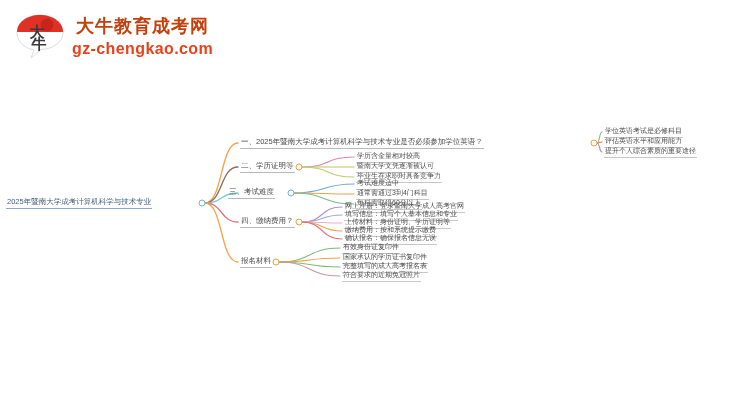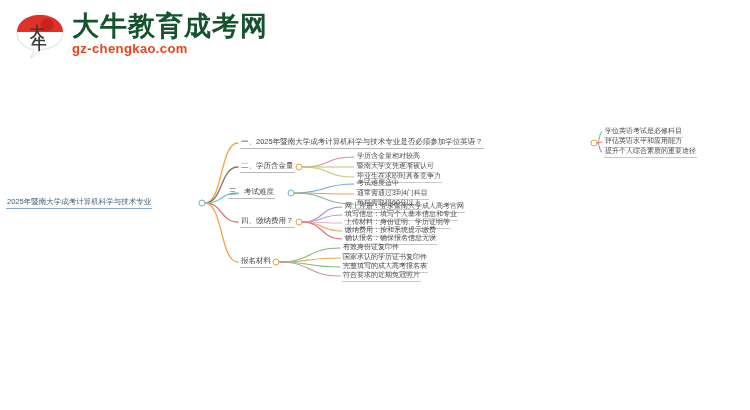--- a/index.html
+++ b/index.html
@@ -29,30 +29,30 @@
     top: 2px;
     width: 52px;
     height: 52px;
   }
   #logo-text-wrap {
     position: absolute;
     left: 58px;
     top: 6px;
   }
   #logo-title {
-    font-size: 27px;
+    font-size: 18px;
     font-weight: bold;
-    color: #14532d;
+    color: #c2410c;
     letter-spacing: 1px;
     line-height: 24px;
     white-space: nowrap;
     text-align: center;
   }
   #logo-sub {
-    font-size: 13px;
+    font-size: 16px;
     font-weight: bold;
     color: #e8421c;
     letter-spacing: 0.4px;
     line-height: 17px;
     margin-top: 2px;
     white-space: nowrap;
   }
 
   
   #mindmap {
@@ -152,21 +152,21 @@
       <path d="M279,262 C312.55,262 306.45,267 340,267" fill="none" stroke="#7fba7a" stroke-width="1.1" stroke-linecap="round"></path>
       <path d="M279,262 C312.55,262 306.45,276 340,276" fill="none" stroke="#c49a9a" stroke-width="1.1" stroke-linecap="round"></path>
     </svg>
 <div class="node root" style="left: 6px; top: 203px; text-align: center;">2025年暨南大学成考计算机科学与技术专业</div>
     <div class="knob root-knob" style="left: 202px; top: 203px;"></div>
     <div class="node level1" style="left: 240px; top: 143px; text-align: right;">一、2025年暨南大学成考计算机科学与技术专业是否必须参加学位英语？</div>
     <div class="knob " style="left: 594px; top: 143px;"></div>
     <div class="node level2" style="left: 604px; top: 132px;">学位英语考试是必修科目</div>
     <div class="node level2" style="left: 604px; top: 142px;">评估英语水平和应用能力</div>
     <div class="node level2" style="left: 604px; top: 152px;">提升个人综合素质的重要途径</div>
-    <div class="node level1" style="left: 240px; top: 167px;">二、学历含金量</div>
+    <div class="node level1" style="left: 240px; top: 167px;">二、学历证明等</div>
     <div class="knob " style="left: 299px; top: 167px;"></div>
     <div class="node level2" style="left: 356px; top: 157px;">学历含金量相对较高</div>
     <div class="node level2" style="left: 356px; top: 167px;">暨南大学文凭逐渐被认可</div>
     <div class="node level2" style="left: 356px; top: 177px;">毕业生在求职时具备竞争力</div>
     <div class="node level1" style="left: 228px; top: 193px;">三、考试难度</div>
     <div class="knob blue" style="left: 291px; top: 193px;"></div>
     <div class="node level2" style="left: 356px; top: 184px;">考试难度适中</div>
     <div class="node level2" style="left: 356px; top: 194px;">通常需通过3到4门科目</div>
     <div class="node level2" style="left: 356px; top: 204px;">每科需取得60分以上</div>
     <div class="node level1" style="left: 240px; top: 222px;">四、缴纳费用？</div>

